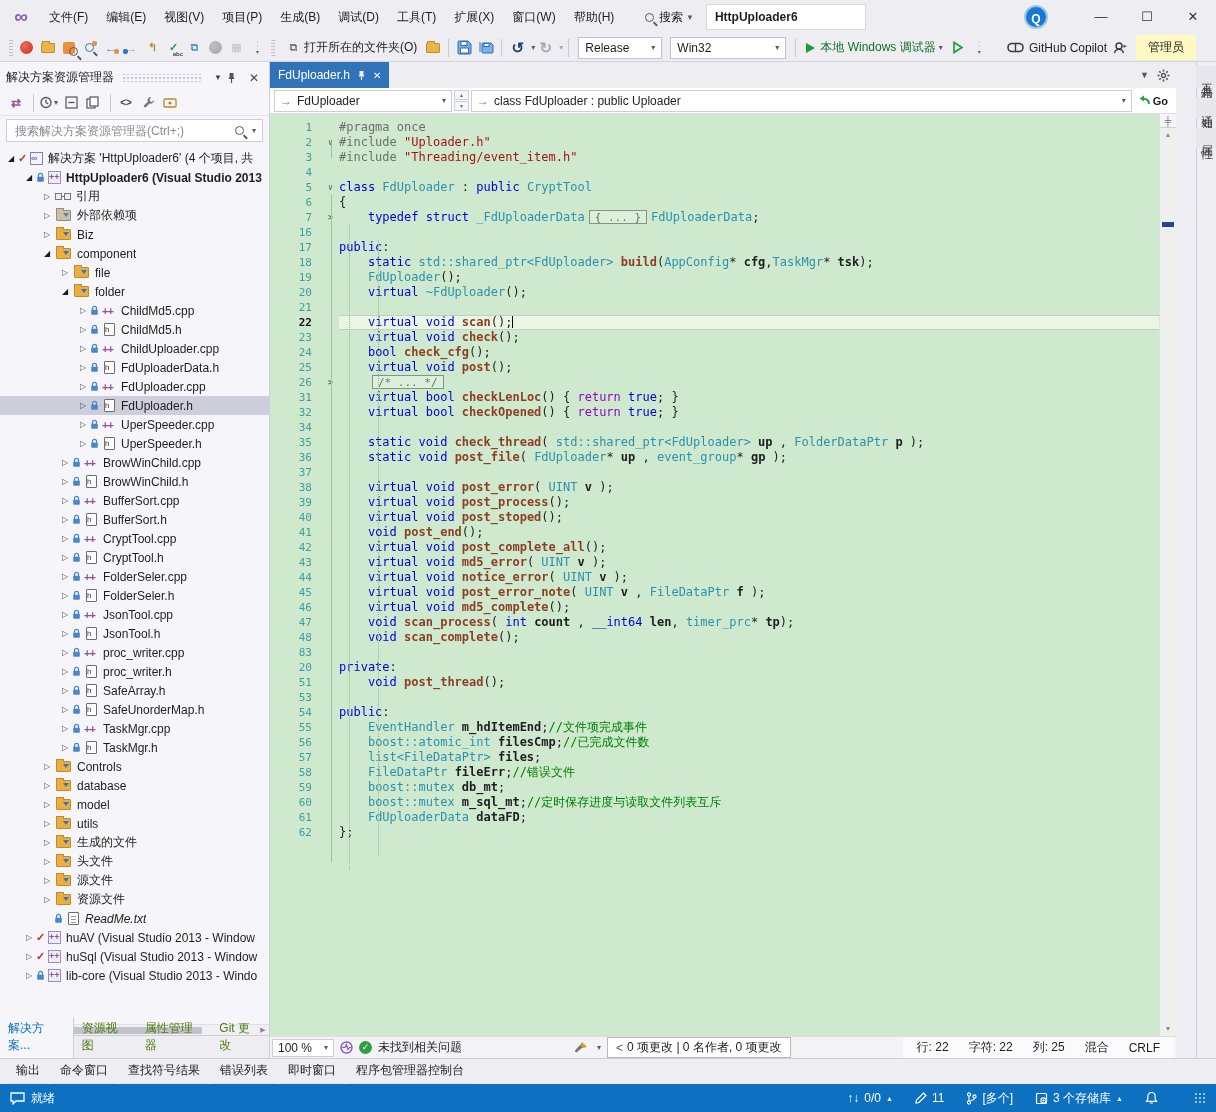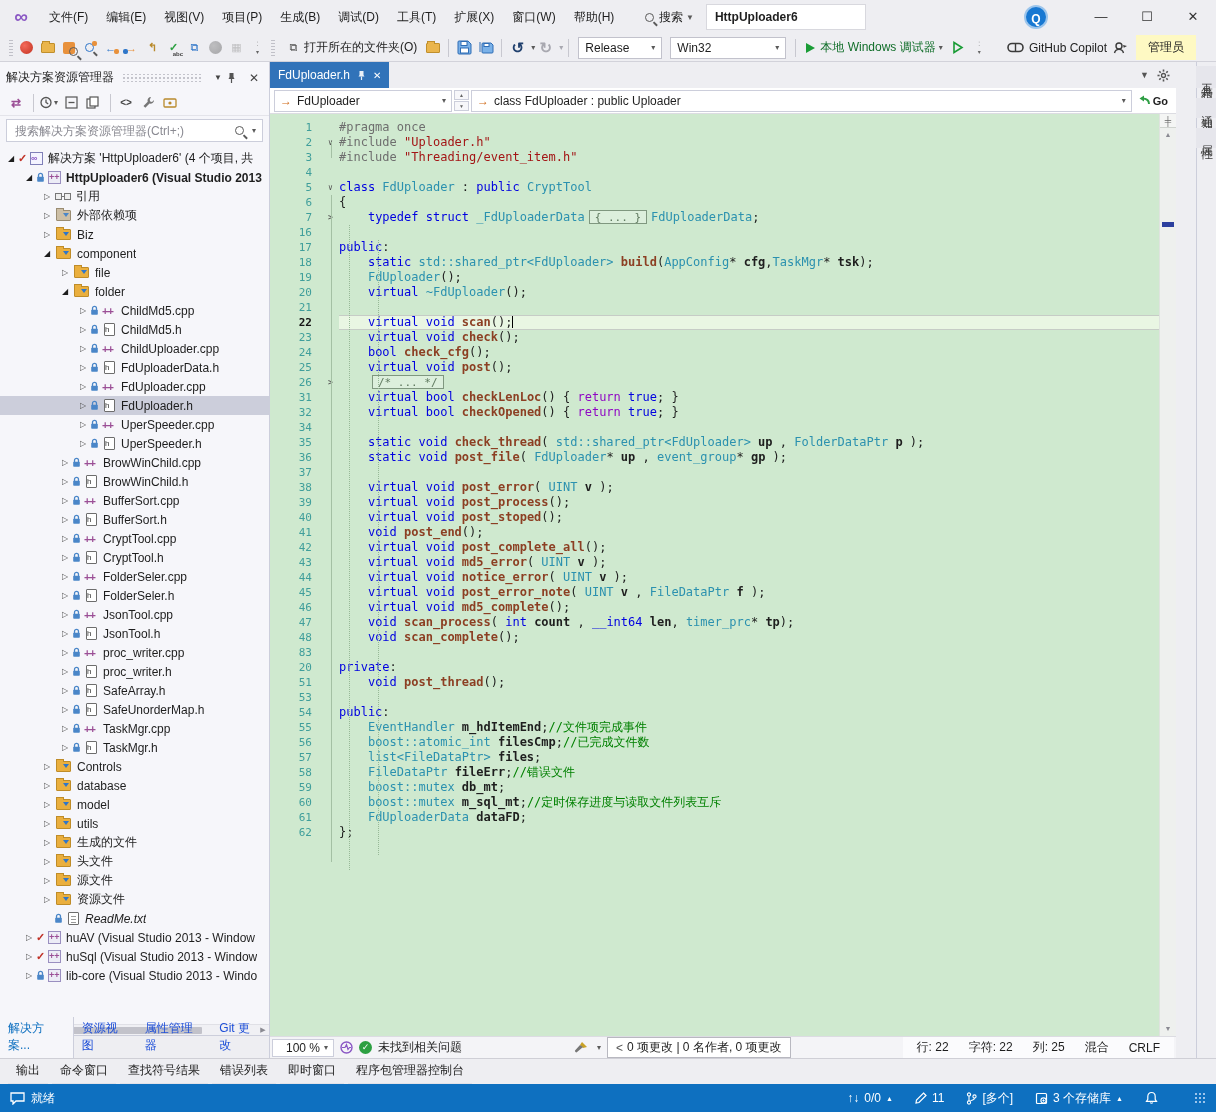--- a/index.html
+++ b/index.html
@@ -66,21 +66,21 @@
   .ic-folder.ext::after{border-top-color:#4a86c8;}
   .ic-sol{width:13px;height:13px;background:#f4f4ff;border:1px solid #8080b8;flex:none;text-align:center;line-height:11px;font-size:9px;color:#8a57c4;font-weight:700;margin-right:1px;}
   .ic-proj{width:13px;height:13px;background:#ececf6;border:1px solid #9a8fc0;flex:none;text-align:center;line-height:11px;font-size:9px;color:#9b4f96;font-weight:700;margin-right:1px;}
   .ic-refs{width:16px;height:9px;flex:none;position:relative;margin:0 1px;background:linear-gradient(#777,#777) center/8px 1px no-repeat;}
   .ic-refs::before,.ic-refs::after{content:"";position:absolute;width:5px;height:5px;border:1px solid #777;background:#eee;top:1px;}
   .ic-refs::before{left:0;}.ic-refs::after{right:0;}
   .sx-hscroll{height:11px;background:#f0f0f4;border-top:1px solid #e0e0e6;display:flex;align-items:center;}
   .sx-hthumb{height:7px;background:#c2c2ca;width:150px;margin-left:40px;border-radius:1px;}
   .scroll-arr{font-size:7px;color:#8a8a92;width:12px;text-align:center;}
   .sx-tabs{height:23px;display:flex;align-items:flex-end;background:#eeeef2;border-top:1px solid #cccedb;}
-  .sx-tab{padding:3px 8px 4px;color:#1d4ed8;}
+  .sx-tab{padding:3px 8px 4px;color:#4d7c0f;}
   .sx-tab.active{color:#0e70c0;background:#f6f6fa;border-right:1px solid #cccedb;}
   
   #editor{position:absolute;top:62px;left:270px;width:906px;height:996px;display:flex;flex-direction:column;background:#cfe9cf;}
   #tabbar{height:26px;background:#eeeef2;display:flex;flex:none;position:relative;}
   .etab{background:#3173b9;color:#fff;display:flex;align-items:center;padding:0 8px;gap:7px;}
   .etab .pin{opacity:.9;}
   .etab .x{font-size:10px;}
   .tabbar-right{position:absolute;right:6px;top:0;height:26px;display:flex;align-items:center;gap:8px;color:#555;}
   #navbar{height:26px;background:#fff;border-bottom:1px solid #dcdce2;display:flex;align-items:center;padding:1px 4px;flex:none;gap:2px;}
   .nav-combo{border:1px solid #cccedb;height:22px;display:flex;align-items:center;padding:0 5px;background:#fff;}
@@ -829,21 +829,21 @@
     <div class="iguide" style="left:108px;top:126px;height:615px;"></div>
     <div id="vscroll">
       <div class="split">╪</div>
       <div class="arr">▲</div>
       <div class="scroll-mark"></div>
       <div class="arr bottom">▼</div>
     </div>
   </div>
   <div id="editor-strip">
     <span class="zoom-box">
-        <span class="lbl" style="flex:1;margin-left:8px;">100 %</span>
+        <span class="lbl" style="flex:1;">100 %</span>
         <span class="dd">▾</span>
       </span>
     <span>
         <svg width="13" height="13" viewBox="0 0 13 13">
           <circle cx="6.5" cy="6.5" r="5.5" fill="none" stroke="#8a57c4" stroke-width="1.4"></circle>
           <path d="M2 6.5h3l1.5-3 1.5 5 1.5-2h1.5" fill="none" stroke="#8a57c4" stroke-width="1.2"></path>
         </svg>
       </span>
     <span class="health-ok">✓</span>
     <span>未找到相关问题</span>

